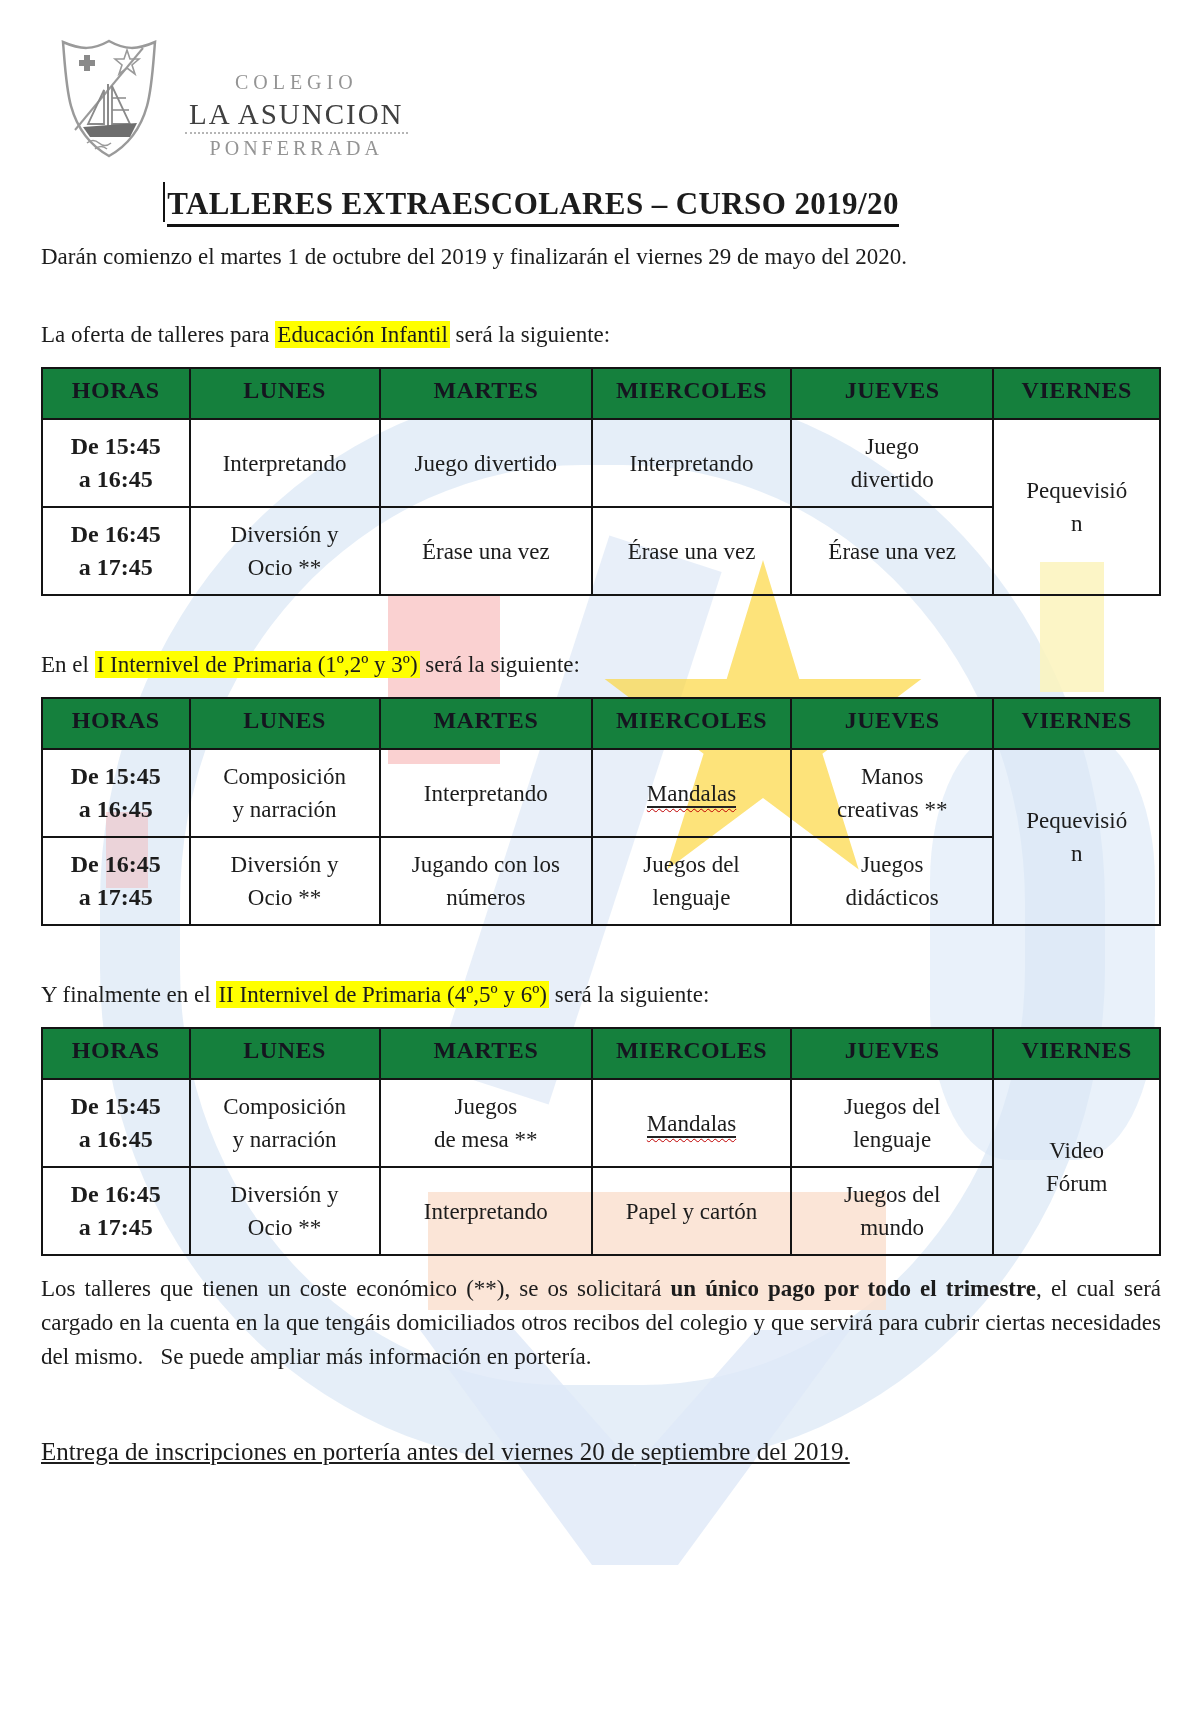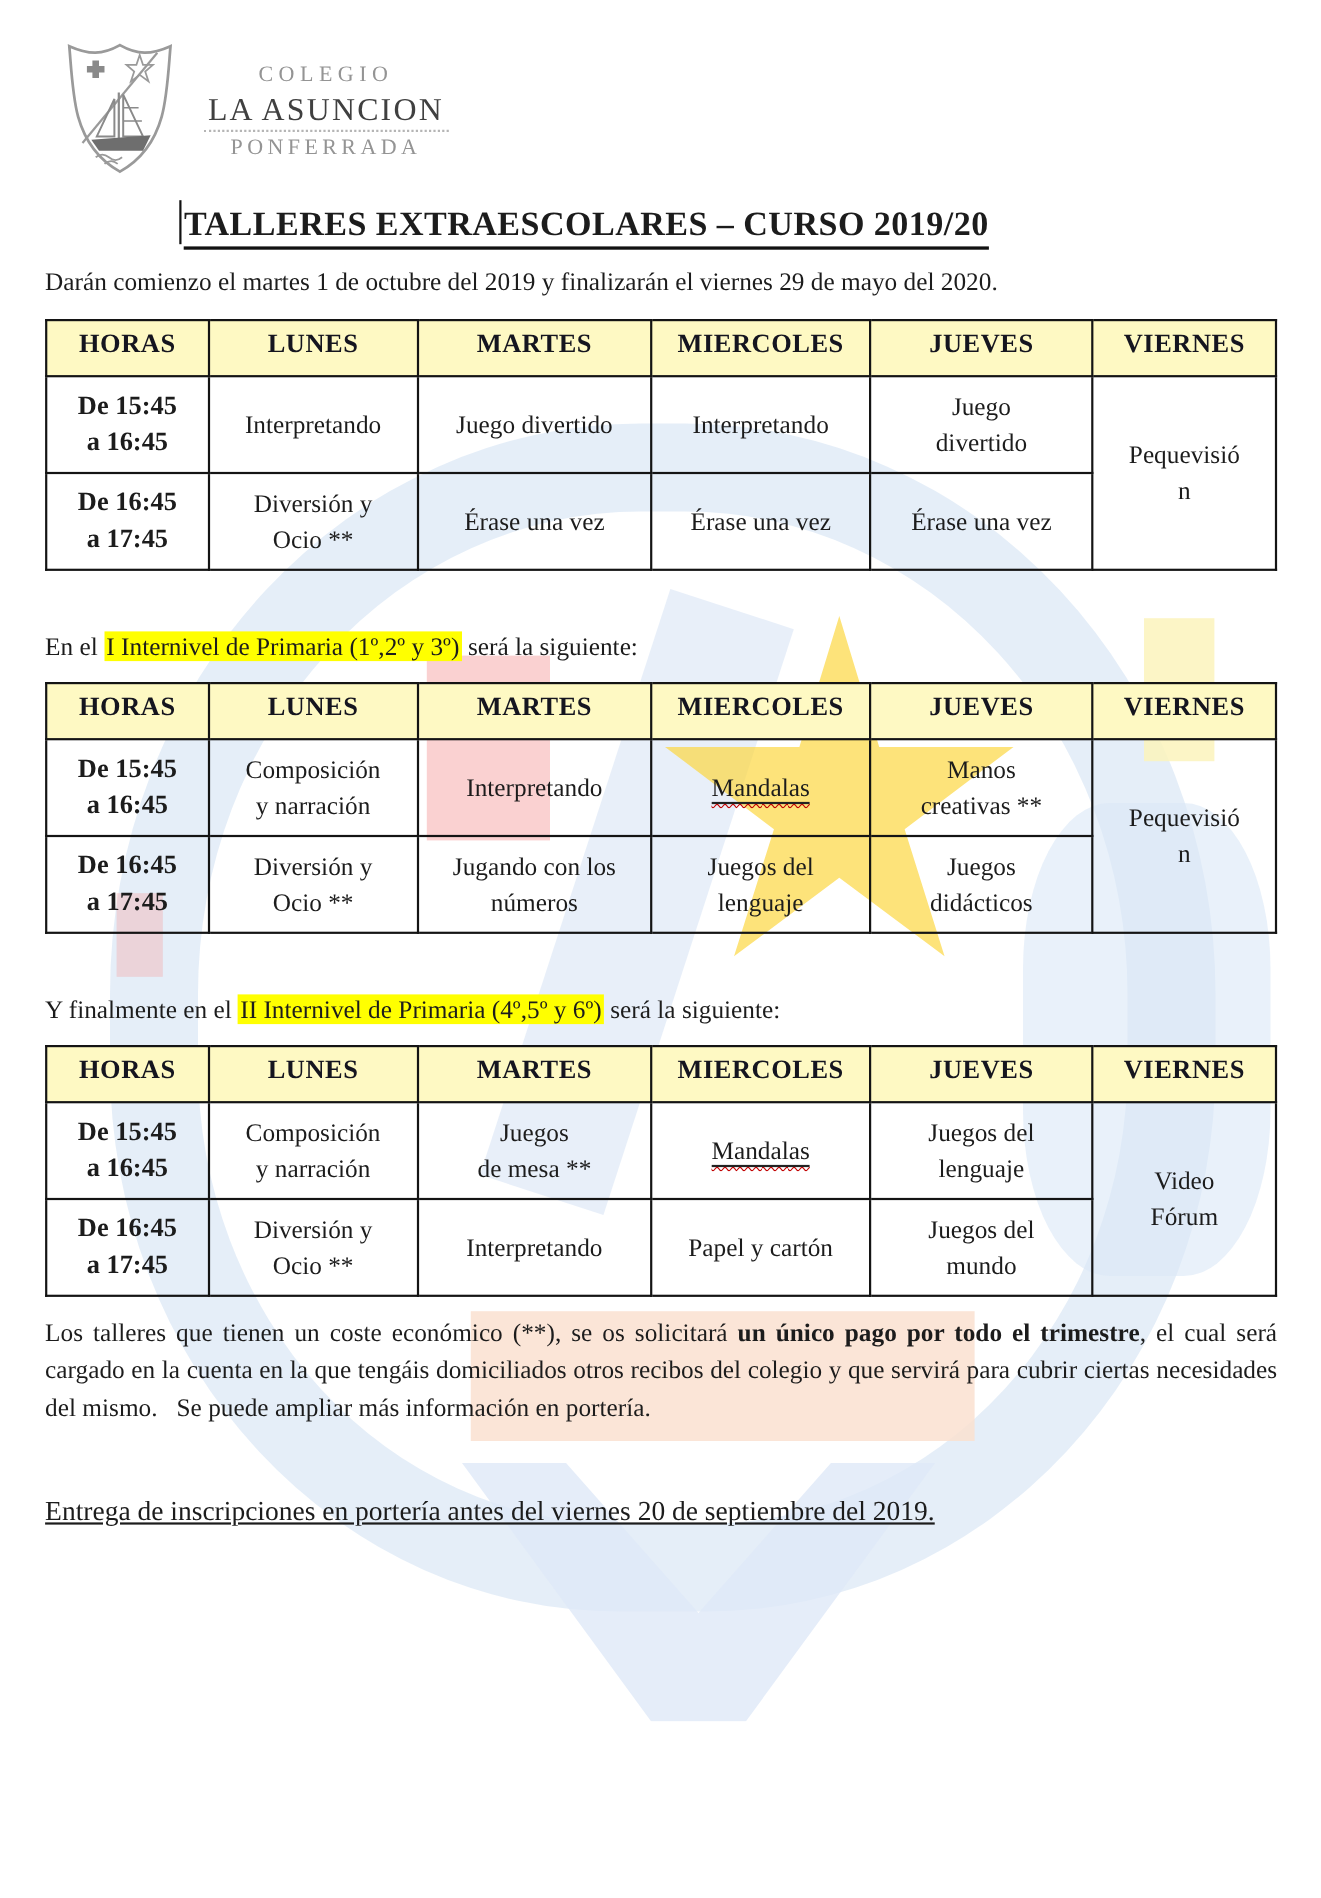--- a/index.html
+++ b/index.html
@@ -32,40 +32,40 @@
   .wm-paleyellow { position:absolute; left:1040px; top:562px; width:64px; height:130px; background:#fcf3bc; opacity:.85; }
   .wm-peach { position:absolute; left:428px; top:1192px; width:458px; height:118px; background:#fae1d0; opacity:.85; }
   .wm-vee {
     position:absolute; left:420px; top:1330px; width:430px; height:235px;
     background:#dfe9f7; opacity:.8;
     clip-path:polygon(0 0, 22% 0, 50% 58%, 78% 0, 100% 0, 60% 100%, 40% 100%);
   }
   
   .content { position:relative; z-index:1; padding:26px 40px 0 41px; }
   
-  .logo-row { display:flex; align-items:center; margin-left:14px; }
+  .logo-row { display:flex; align-items:flex-end; margin-left:14px; }
   .logo-text { margin:16px 0 0 22px; text-align:center; color:#949494; }
   .logo-l1 { font-size:20px; letter-spacing:5px; }
   .logo-l2 { font-size:29px; letter-spacing:2px; color:#404040; border-bottom:2px dotted #b5b5b5; padding:2px 4px 1px; margin-top:2px; }
   .logo-l3 { font-size:20px; letter-spacing:4px; margin-top:3px; }
   
   .title-row { margin-top:22px; text-align:center; padding-right:140px; white-space:nowrap; }
   .text-cursor { display:inline-block; width:2px; height:40px; background:#111; vertical-align:-8px; margin-right:2px; }
   .doc-title { font-size:31px; font-weight:bold; letter-spacing:.4px; border-bottom:3px solid #111; padding-bottom:3px; }
   
   .para { font-size:23px; line-height:34px; text-align:justify; margin-top:16px; }
   .para.p2 { margin-top:18px; text-align:left; }
   b.seg { font-weight:bold; }
   .section-line { font-size:23px; line-height:33px; margin-top:44px; }
   .section-line.s2, .section-line.s3 { margin-top:52px; }
   .hl { background:#ffff00; padding:1px 2px; }
   
   table.sched { width:100%; border-collapse:collapse; table-layout:fixed; margin-top:16px; }
   table.sched th {
-    background:#fef9c3; border:2px solid #141414; font-size:24px; font-weight:bold;
+    background:#15803d; border:2px solid #141414; font-size:24px; font-weight:bold;
     letter-spacing:.5px; color:#15151f; padding:8px 4px 14px;
   }
   table.sched td {
     border:2px solid #141414; font-size:23px; line-height:33px; text-align:center;
     vertical-align:middle; white-space:pre-line; padding:10px 8px; background:transparent;
   }
   table.sched td.time { font-weight:bold; font-size:24px; }
   .t23 td { padding:8px 8px; }
   .mandalas { border-bottom:2px solid #222; text-decoration:underline wavy #c00000 1px; text-underline-offset:7px; }
   .closing { }
@@ -110,20 +110,21 @@
       </div>
     </div>
 
     <div class="title-row">
       <span class="text-cursor"></span><span class="doc-title">TALLERES EXTRAESCOLARES – CURSO 2019/20</span>
     </div>
 
 
     <p class="para p2">Darán comienzo el martes 1 de octubre del 2019 y finalizarán el viernes 29 de mayo del 2020.</p>
 
+    <p class="section-line"><span>La oferta de talleres para </span><span class="hl">Educación Infantil</span><span> será la siguiente:</span></p>
 
     <table class="sched t1">
       <colgroup>
         <col style="width:13.2%">
           <col style="width:17%">
           <col style="width:19%">
           <col style="width:17.8%">
           <col style="width:18.1%">
           <col style="width:14.9%">
       </colgroup>

